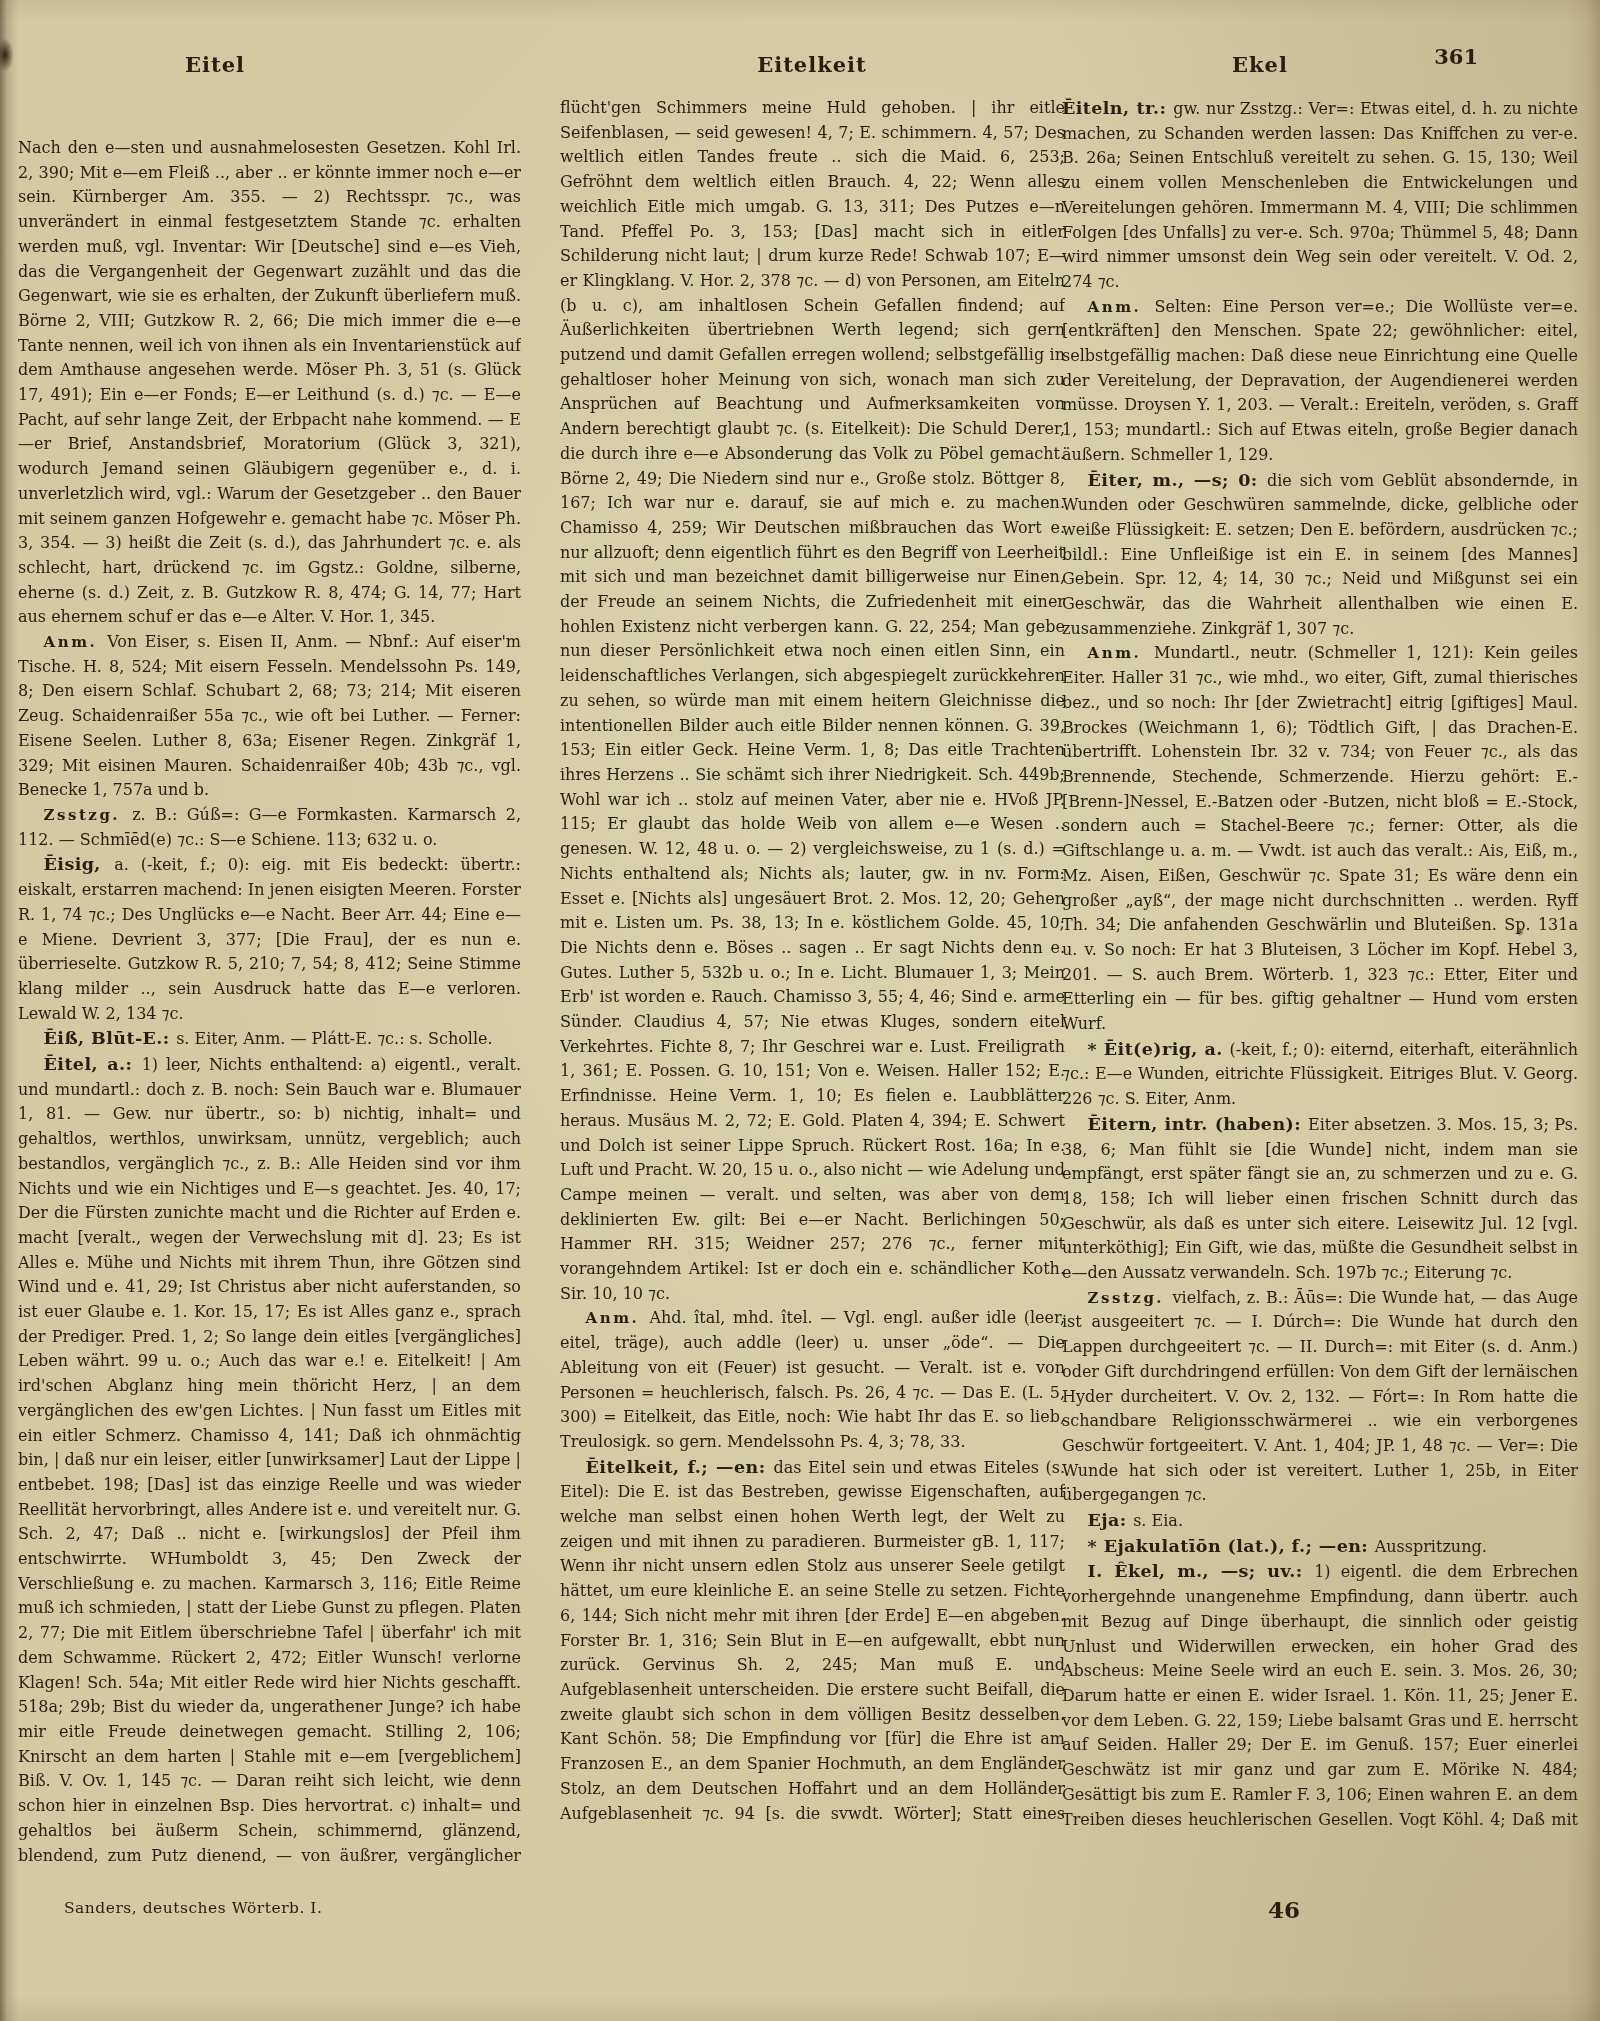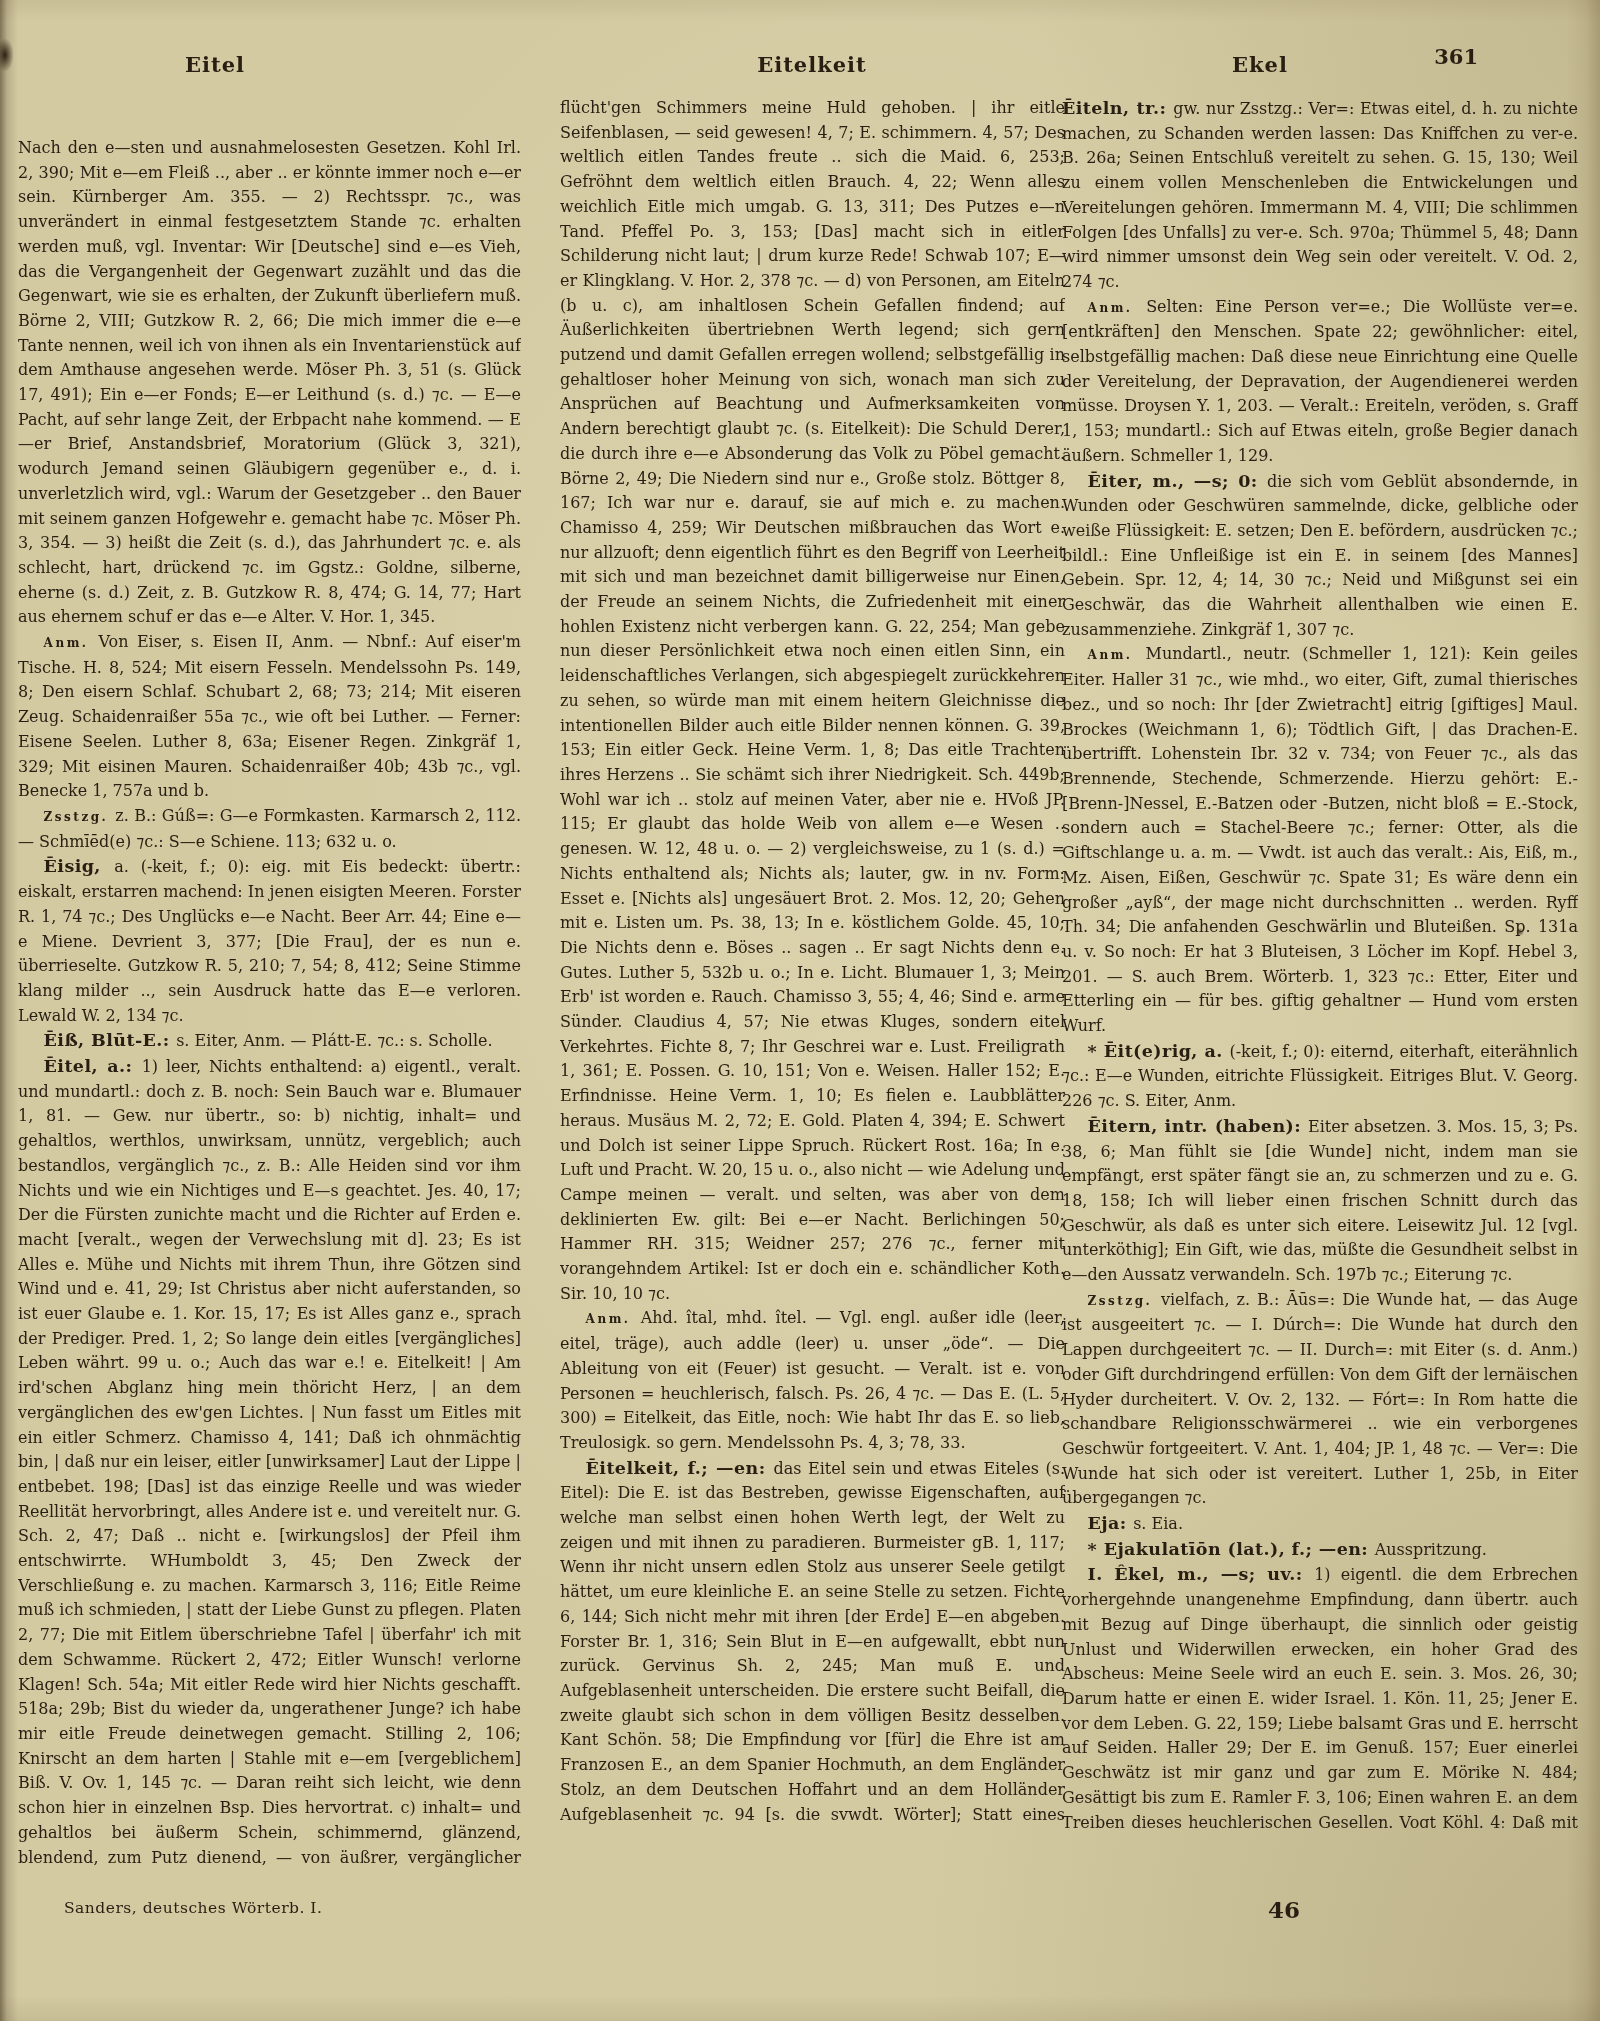--- a/index.html
+++ b/index.html
@@ -34,21 +34,21 @@
   .col{
     position:absolute;top:96px;height:1732px;overflow:hidden;
     font-size:16px;line-height:24.7px;text-align:justify;
   }
   .col1{left:18px;width:503px;margin-top:40px;}
   .col2{left:560px;width:505px;}
   .col3{left:1062px;width:516px;}
   p.para{margin:0;text-indent:1.6em;}
   p.para.noindent{text-indent:0;}
   b.hw{font-size:17.5px;letter-spacing:.4px;}
-  b.lbl{font-size:12px;letter-spacing:2.5px;}
+  b.lbl{font-size:15px;letter-spacing:2.5px;}
 
   .signature{position:absolute;left:64px;top:1899px;width:420px;
     font-size:15.5px;letter-spacing:.5px;}
   .catchword{position:absolute;left:1160px;top:1896px;width:140px;text-align:right;
     font-weight:bold;font-size:23px;}
 </style>
 </head>
 <body>
 
 <div class="paper"></div>

